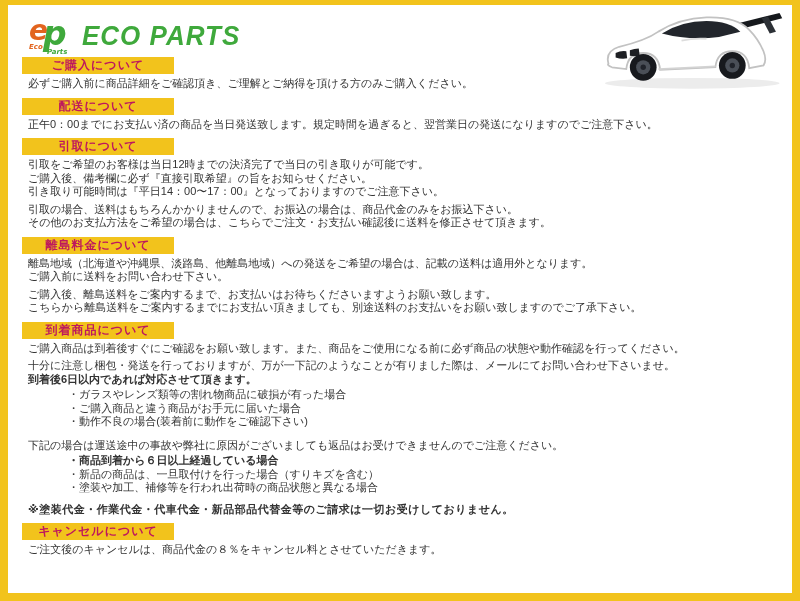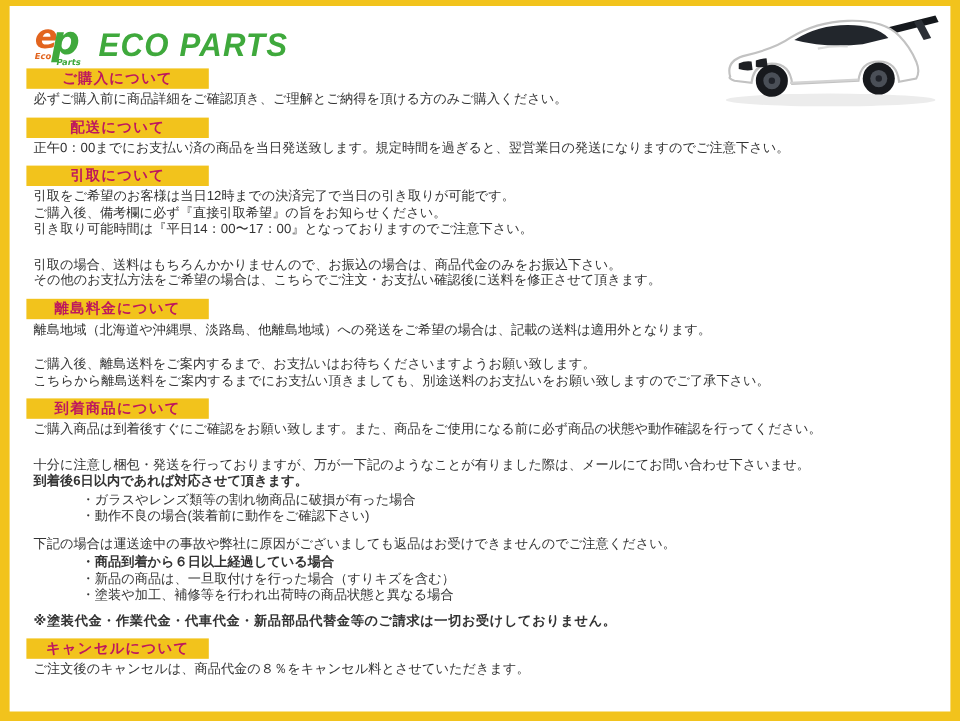--- a/index.html
+++ b/index.html
@@ -15,21 +15,21 @@
     letter-spacing:1px;line-height:1;transform:scaleY(1.05);
   }
   .car{position:absolute;right:0px;top:1px;}
   .sec{margin-bottom:7px;}
   .badge{
     background:#f2c31c;color:#be185d;font-weight:bold;font-size:12px;
     width:152px;height:17px;line-height:17px;text-align:center;
     margin:0 0 3px 14px;letter-spacing:1px;
   }
   .sec p{margin:0 0 0 20px;font-size:11px;line-height:13.5px;color:#333;}
-  .sec p.mt{margin-top:16px;}
+  .sec p.mt{margin-top:4px;}
   .sec p.mt2{margin-top:10px;}
   .red{color:#e60012;font-weight:bold;}
   .list{margin-top:2px;padding-left:40px;}
   .notice{font-size:13px;margin-top:8px !important;margin-bottom:6px !important;letter-spacing:0.5px;}
 </style>
 </head>
 <body>
 
 <div class="frame">
 
@@ -85,31 +85,33 @@
     <p>引取をご希望のお客様は当日12時までの決済完了で当日の引き取りが可能です。</p>
     <p>ご購入後、備考欄に必ず『直接引取希望』の旨をお知らせください。</p>
     <p>引き取り可能時間は『平日14：00〜17：00』となっておりますのでご注意下さい。</p>
     <p class="mt">引取の場合、送料はもちろんかかりませんので、お振込の場合は、商品代金のみをお振込下さい。</p>
     <p>その他のお支払方法をご希望の場合は、こちらでご注文・お支払い確認後に送料を修正させて頂きます。</p>
   </section>
 
   <section class="sec">
     <div class="badge">離島料金について</div>
     <p>離島地域（北海道や沖縄県、淡路島、他離島地域）への発送をご希望の場合は、記載の送料は適用外となります。</p>
+    <p>ご購入前に送料をお問い合わせ下さい。</p>
     <p class="mt">ご購入後、離島送料をご案内するまで、お支払いはお待ちくださいますようお願い致します。</p>
     <p>こちらから離島送料をご案内するまでにお支払い頂きましても、別途送料のお支払いをお願い致しますのでご了承下さい。</p>
   </section>
 
   <section class="sec">
     <div class="badge">到着商品について</div>
     <p>ご購入商品は到着後すぐにご確認をお願い致します。また、商品をご使用になる前に必ず商品の状態や動作確認を行ってください。</p>
     <p class="mt">十分に注意し梱包・発送を行っておりますが、万が一下記のようなことが有りました際は、メールにてお問い合わせ下さいませ。</p>
     <p class="red">到着後6日以内であれば対応させて頂きます。</p>
     <div class="list">
       <p>・ガラスやレンズ類等の割れ物商品に破損が有った場合</p>
+      <p>・ご購入商品と違う商品がお手元に届いた場合</p>
       <p>・動作不良の場合(装着前に動作をご確認下さい)</p>
     </div>
     <p class="mt2">下記の場合は運送途中の事故や弊社に原因がございましても返品はお受けできませんのでご注意ください。</p>
     <div class="list">
       <p class="red">・商品到着から６日以上経過している場合</p>
       <p>・新品の商品は、一旦取付けを行った場合（すりキズを含む）</p>
       <p>・塗装や加工、補修等を行われ出荷時の商品状態と異なる場合</p>
     </div>
     <p class="red notice">※塗装代金・作業代金・代車代金・新品部品代替金等のご請求は一切お受けしておりません。</p>
   </section>

